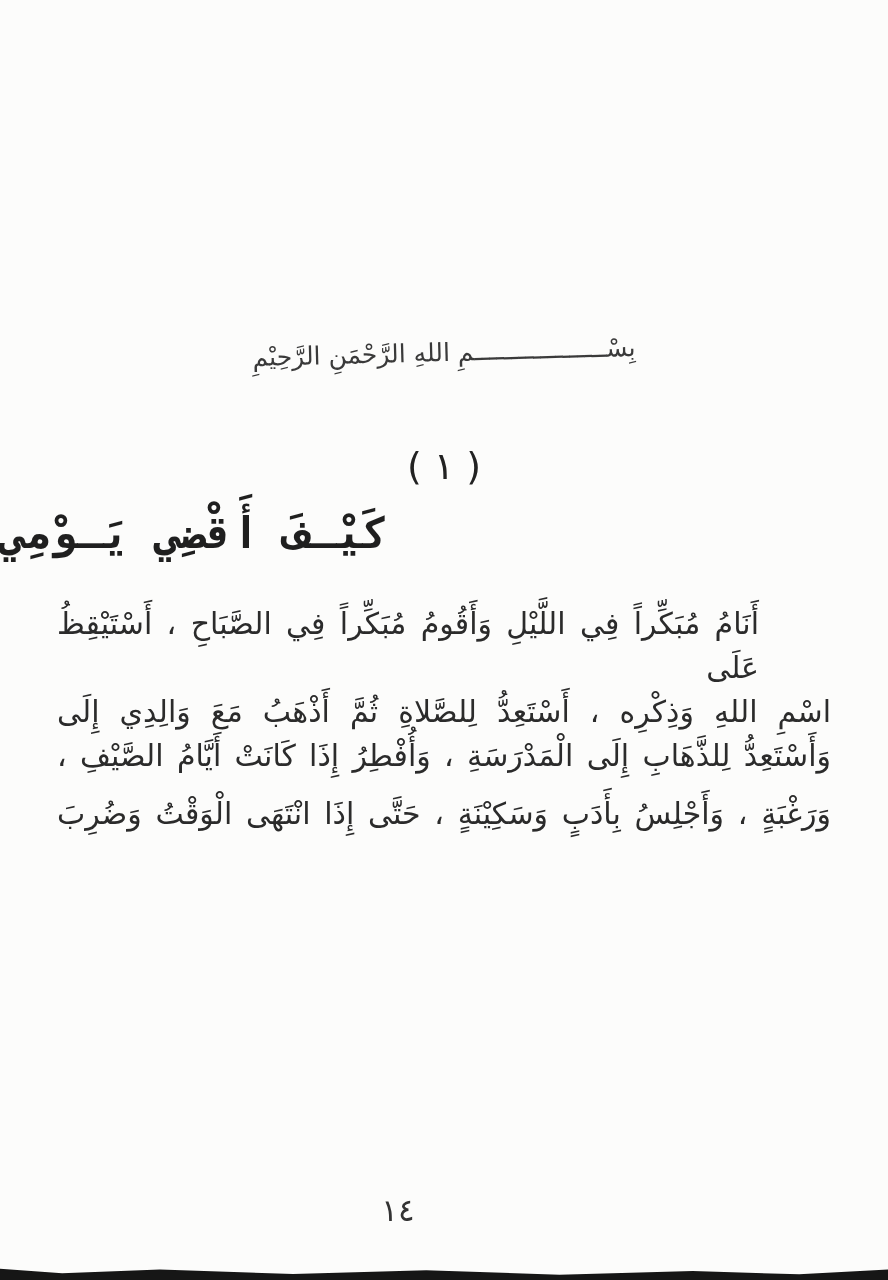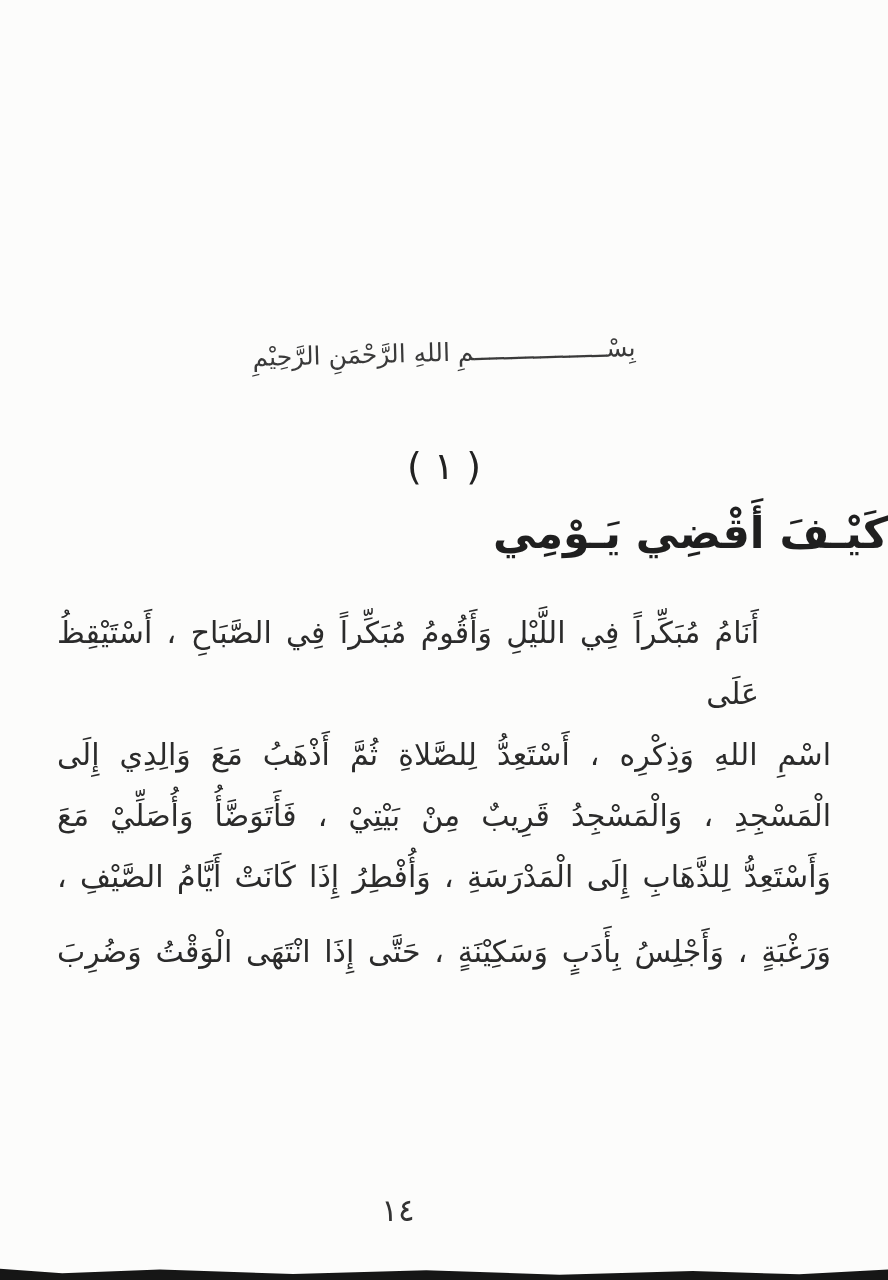--- a/index.html
+++ b/index.html
@@ -22,36 +22,37 @@
   }
   .section-number{
     position:absolute;top:444px;left:0;right:0;
     text-align:center;
     font-size:38px;
     color:#222;
   }
   .title{
     position:absolute;top:508px;left:0;right:0;
     margin:0;
-    text-align:right;
+    text-align:left;
     font-size:43px;
     font-weight:bold;
     color:#1f1f1f;
+    font-family:Liberation Mono, monospace;
   }
   .body-text{
     position:absolute;top:602px;left:57px;width:774px;
   }
   .para{margin:0 0 14px 0;}
   .line{
     direction:rtl;
     unicode-bidi:plaintext;
     text-align:justify;
     text-align-last:justify;
     font-size:30px;
-    line-height:61px;
+    line-height:44px;
     color:#2b2b2b;
     word-spacing:2px;
   }
   .line.first{padding-right:72px;}
   .page-number{
     position:absolute;top:1192px;left:0;right:0;
     text-align:center;
     font-size:31px;
     color:#333;
     transform:translateX(-46px);
@@ -70,21 +71,20 @@
   <div class="bismillah">بِسْــــــــــــــــــمِ اللهِ الرَّحْمَنِ الرَّحِيْمِ</div>
 
   <div class="section-number">( ١ )</div>
 
   <h1 class="title">كَيْـفَ أَقْضِي يَـوْمِي</h1>
 
   <div class="body-text">
       <div class="para">
         <div class="line first">أَنَامُ مُبَكِّراً فِي اللَّيْلِ وَأَقُومُ مُبَكِّراً فِي الصَّبَاحِ ، أَسْتَيْقِظُ عَلَى</div>
         <div class="line">اسْمِ اللهِ وَذِكْرِه ، أَسْتَعِدُّ لِلصَّلاةِ ثُمَّ أَذْهَبُ مَعَ وَالِدِي إِلَى</div>
-        <div class="line">الْمَسْجِدِ ، وَالْمَسْجِدُ قَرِيبٌ مِنْ بَيْتِيْ ، فَأَتَوَضَّأُ وَأُصَلِّيْ مَعَ</div>
         <div class="line">وَأَسْتَعِدُّ لِلذَّهَابِ إِلَى الْمَدْرَسَةِ ، وَأُفْطِرُ إِذَا كَانَتْ أَيَّامُ الصَّيْفِ ،</div>
       </div>
       <div class="para">
         <div class="line">وَرَغْبَةٍ ، وَأَجْلِسُ بِأَدَبٍ وَسَكِيْنَةٍ ، حَتَّى إِذَا انْتَهَى الْوَقْتُ وَضُرِبَ</div>
       </div>
     </div>
 
   <div class="page-number">١٤</div>
 
   <div class="scan-edge"></div>

